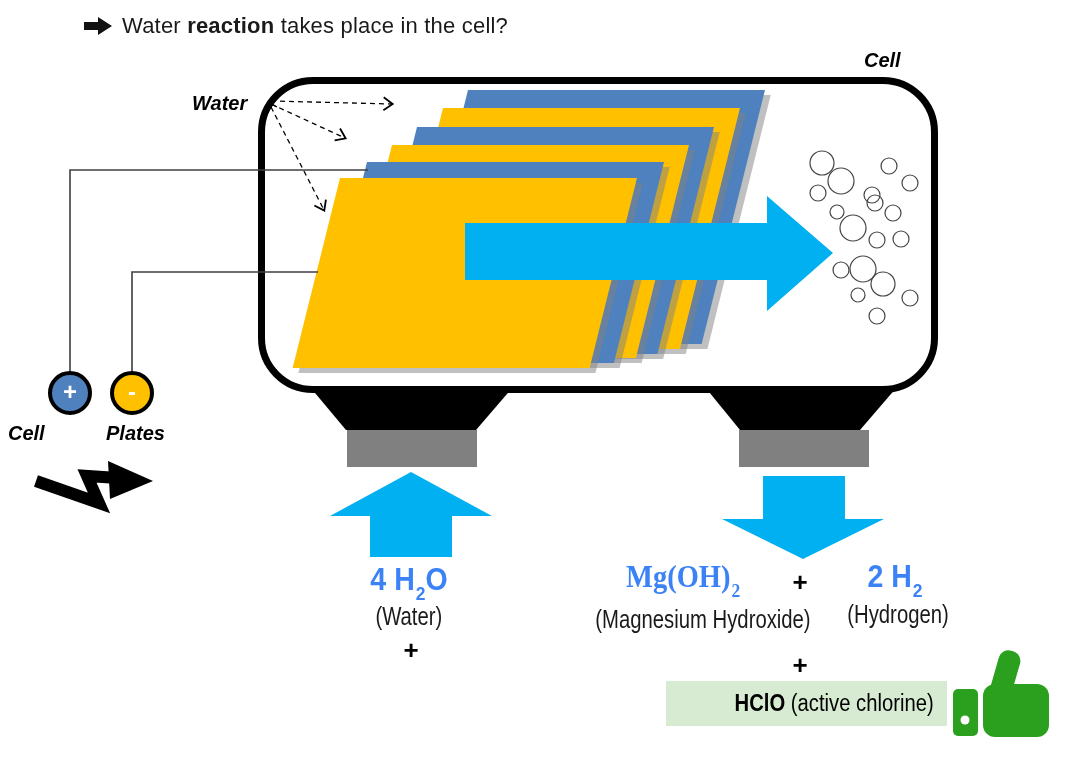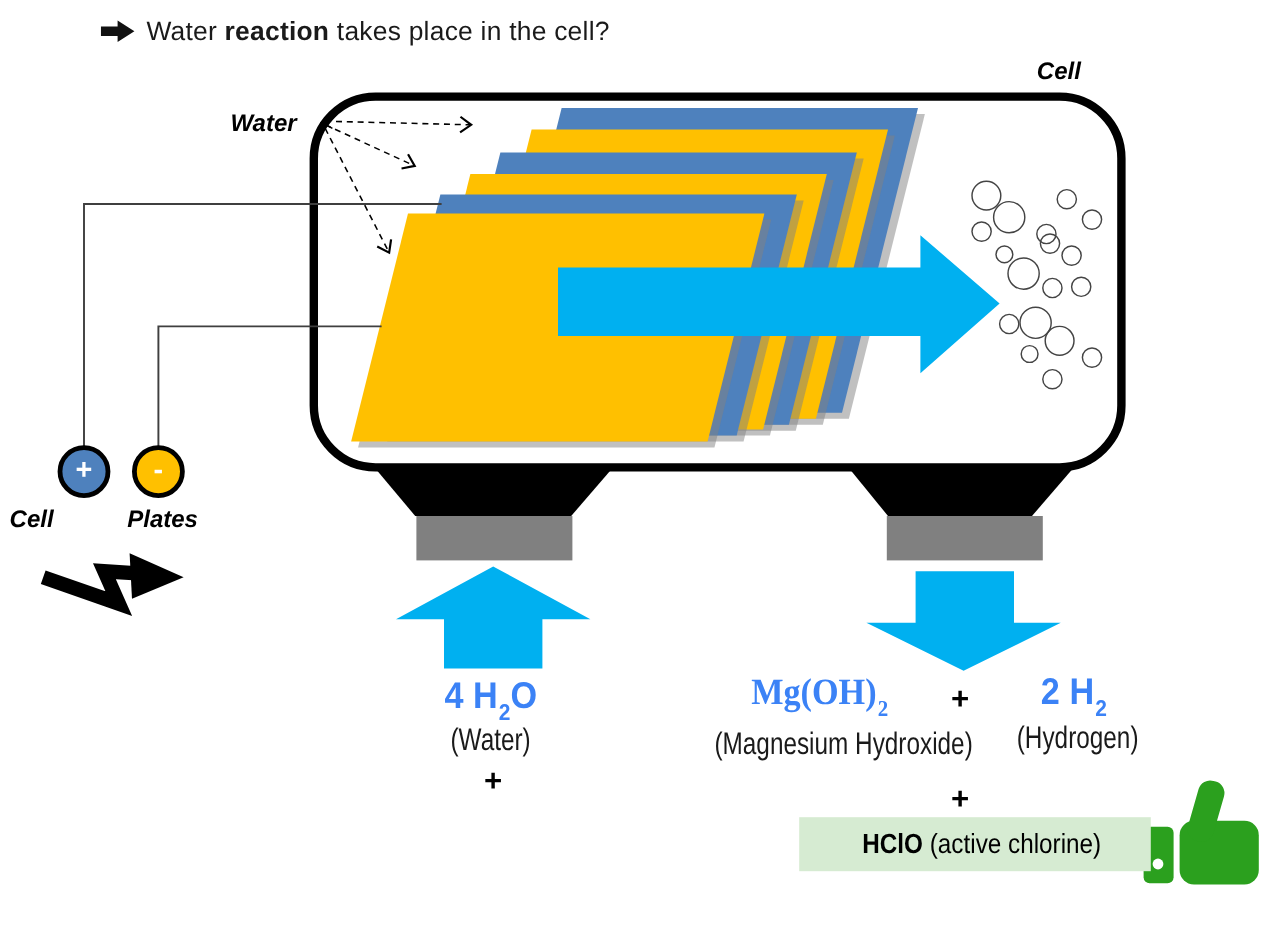--- a/index.html
+++ b/index.html
@@ -29,21 +29,21 @@
   }
   
   .formula{font-weight:bold;font-size:31px;color:#3b82f6;white-space:nowrap;}
   .caption{font-size:26px;color:#1a1a1a;white-space:nowrap;}
   .squeeze{display:inline-block;transform:scaleX(0.92);transform-origin:center;white-space:nowrap;}
   .squeeze-n{display:inline-block;transform:scaleX(0.78);transform-origin:center;white-space:nowrap;}
   .sub{font-size:19px;position:relative;top:10px;margin-left:1px;}
   .plus{font-weight:bold;font-size:26px;color:#000;}
   .hclo-box{
     position:absolute;left:666px;top:681px;width:281px;height:45px;
-    background:#D6EBD2;text-align:center;line-height:45px;font-size:23px;color:#000;white-space:nowrap;padding-left:12px;
+    background:#D6EBD2;text-align:right;line-height:45px;font-size:23px;color:#000;white-space:nowrap;
   }
   .hclo-box b{font-weight:bold;}
   
   .terminal{
     position:absolute;width:36px;height:36px;border:4px solid #000;border-radius:50%;
     color:#fff;font-weight:bold;text-align:center;box-sizing:content-box;
   }
   .terminal .sign{display:block;font-size:24px;line-height:34px;}
   svg{display:block;}
   #overlay{position:absolute;left:0;top:0;pointer-events:none;}

